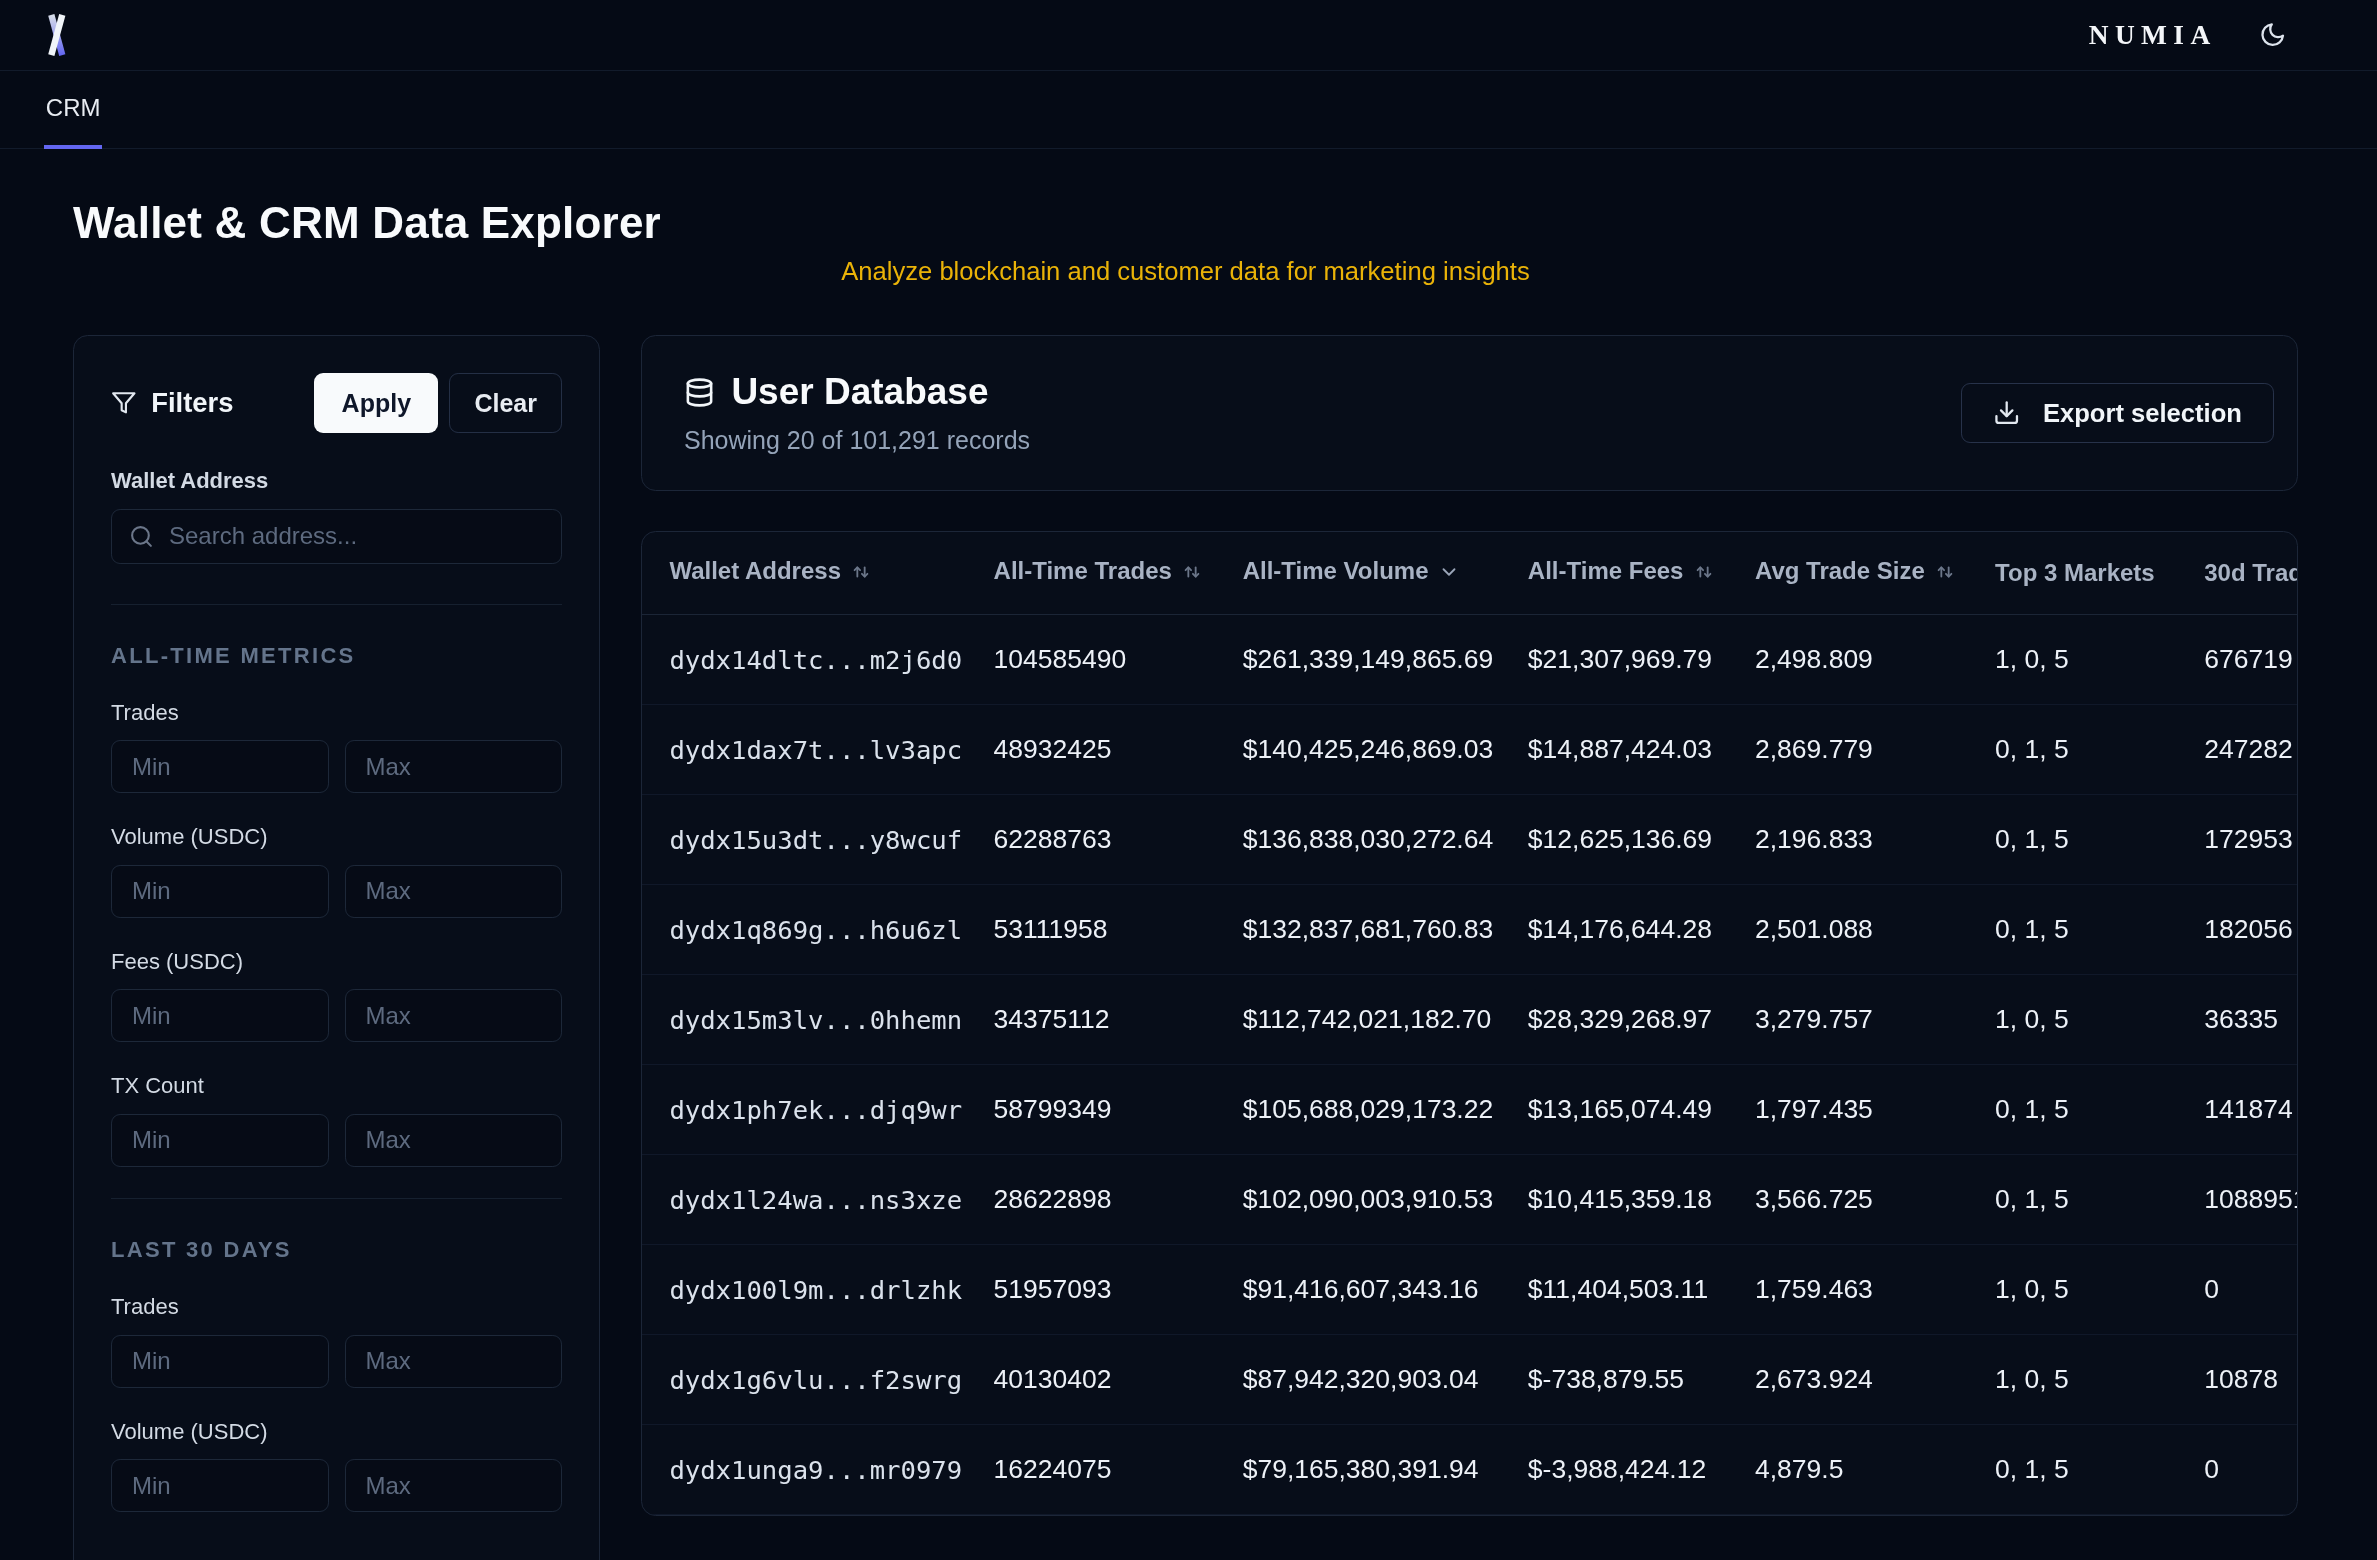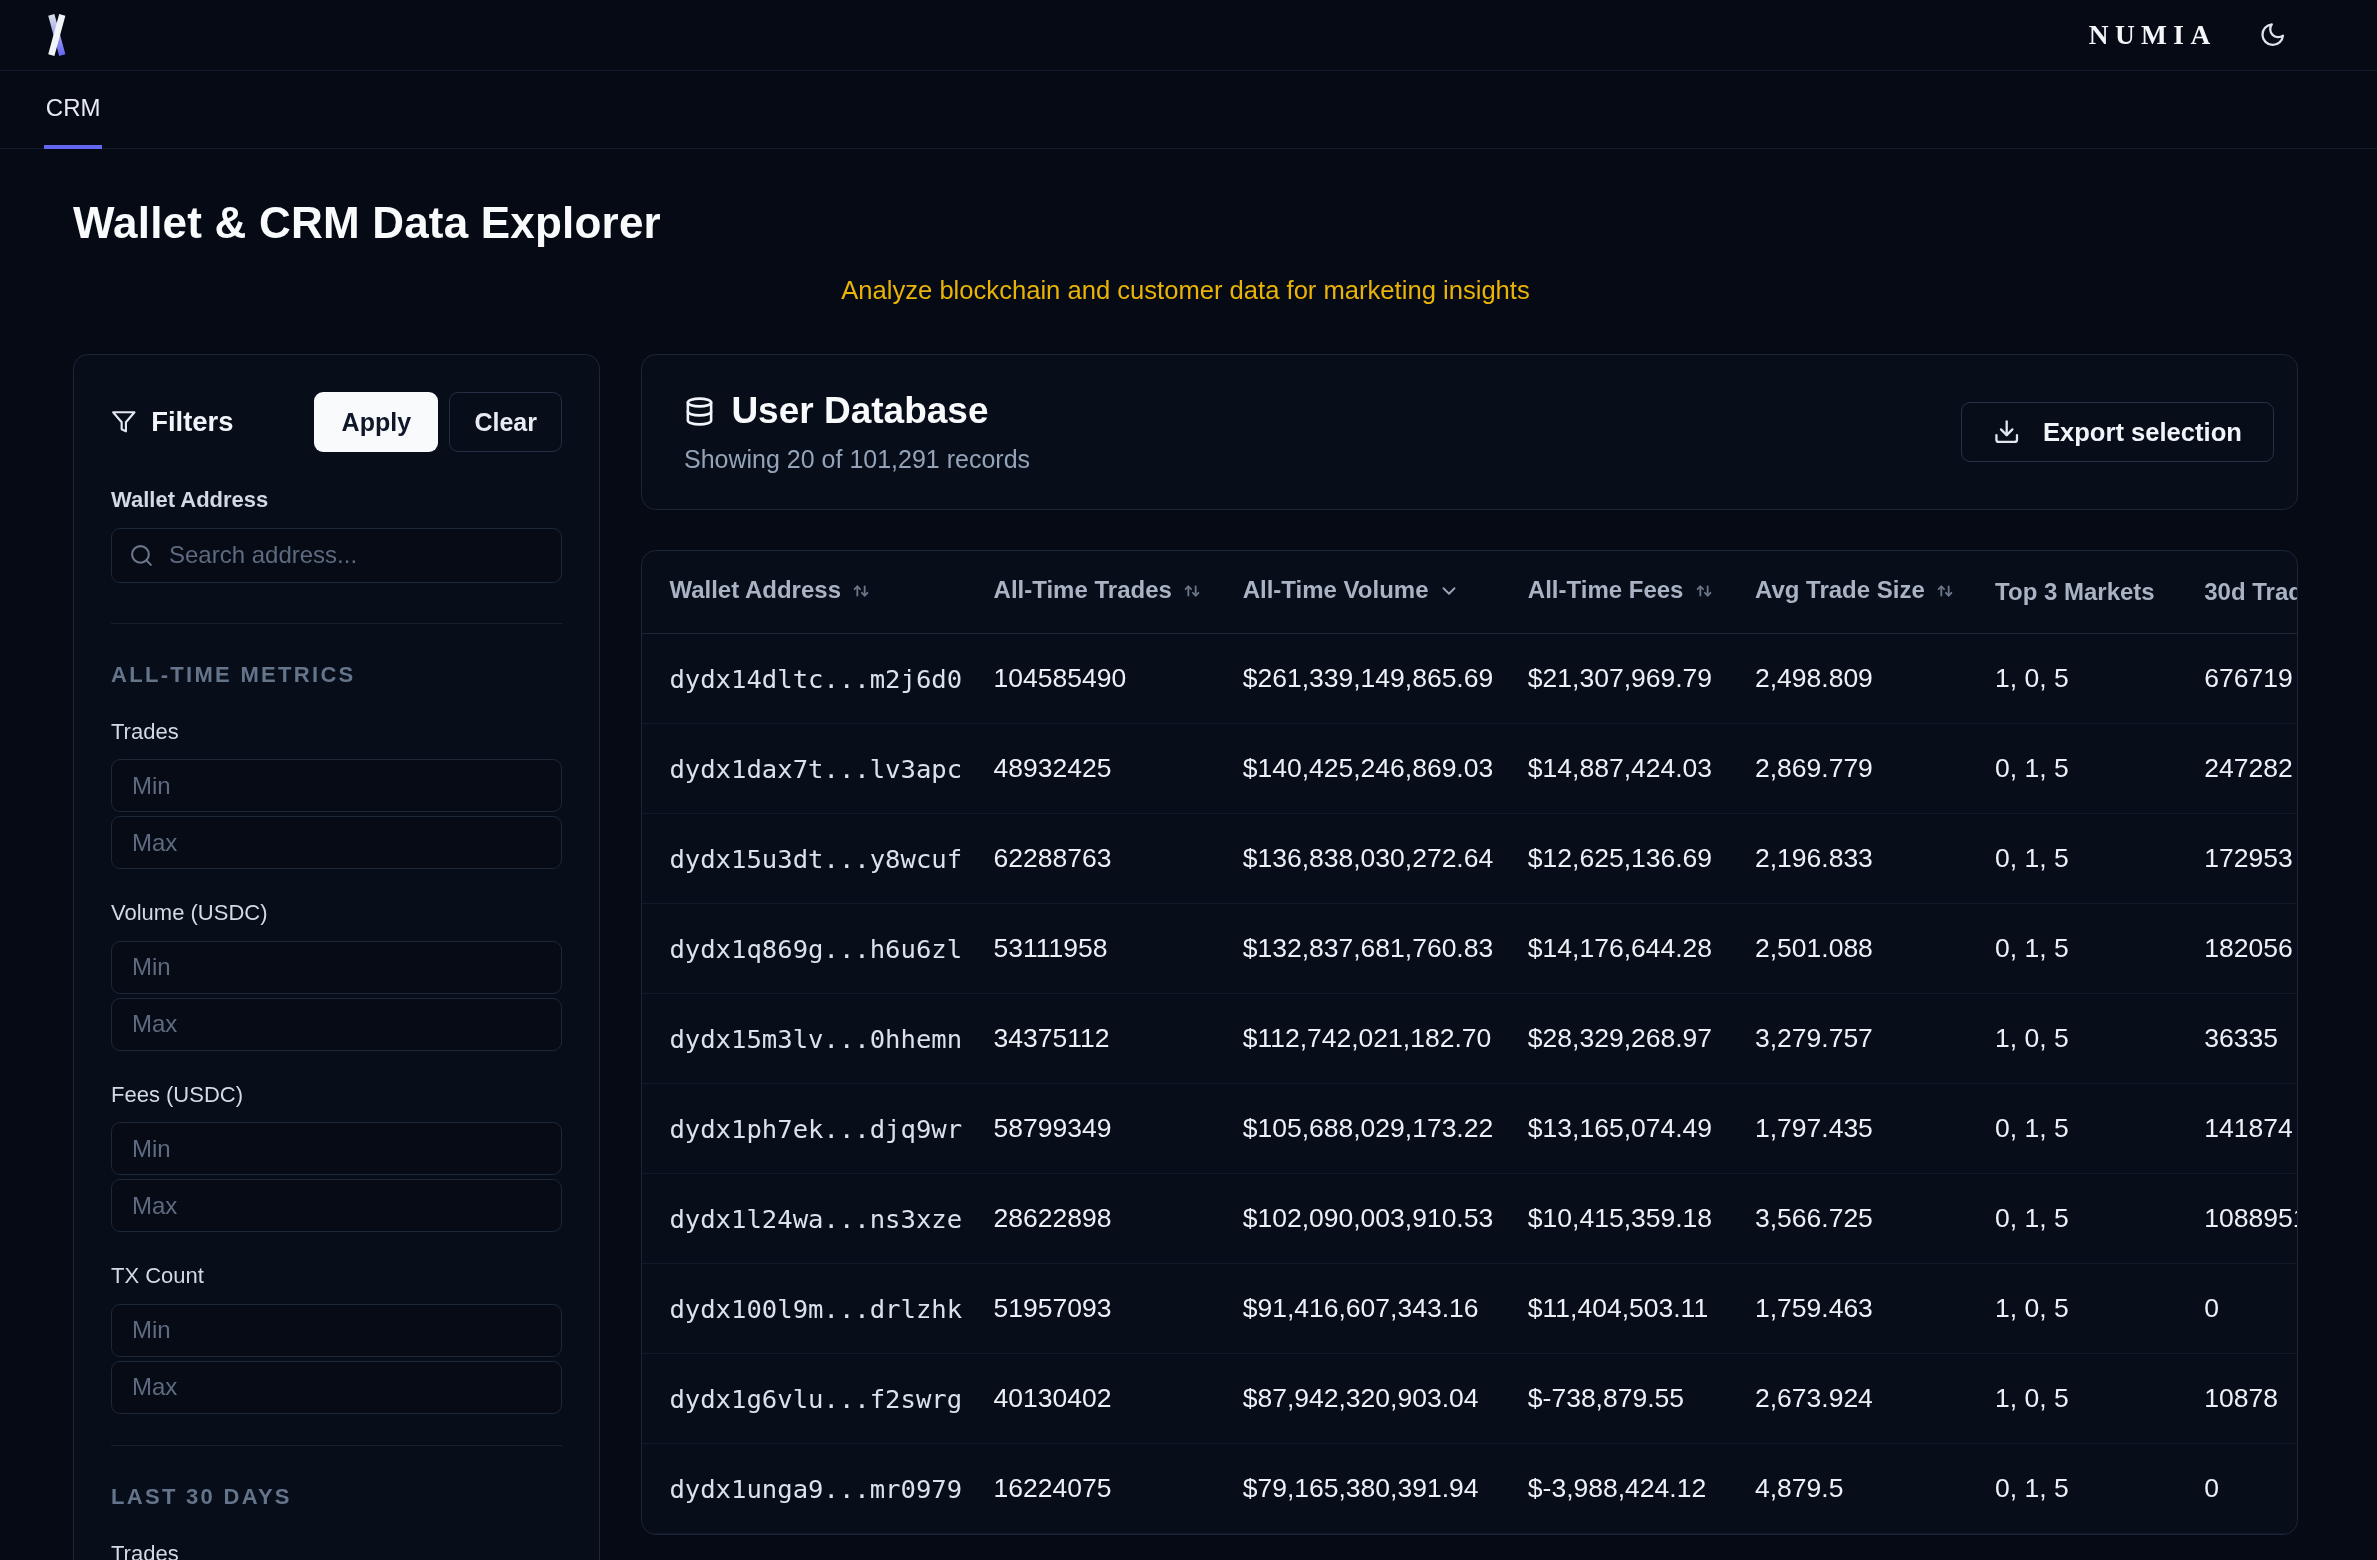--- a/index.html
+++ b/index.html
@@ -14,21 +14,21 @@
     border-bottom:0.9px solid #121b2b;box-sizing:border-box;font-family:Liberation Serif, serif;}
   .logo{display:flex;align-items:center;}
   .brand{margin-left:auto;font-size:27.4px;font-weight:700;letter-spacing:6.4px;color:#f4f6f9;}
   .moon-btn{margin-left:42px;background:none;border:none;padding:0;cursor:pointer;display:flex;align-items:center;}
   
   .tabbar{height:78px;padding:0 44px;border-bottom:0.9px solid #121b2b;display:flex;align-items:flex-end;box-sizing:border-box;}
   .tab{position:relative;font-size:24px;color:#e8ecf2;padding:0 1.8px 25.6px;cursor:pointer;}
   .tab.active::after{content:"";position:absolute;left:0;right:0;bottom:-0.9px;height:3.7px;background:#6366f1;}
   
   .main{padding:49px 79px 0 73px;}
-  h1{margin:0 0 28px;font-size:44px;font-weight:700;color:#f8fafc;letter-spacing:0.2px;}
+  h1{margin:0 0 9px;font-size:44px;font-weight:700;color:#f8fafc;letter-spacing:0.2px;}
   .subtitle{margin:0 0 49px;font-size:25.6px;color:#eab308;text-align:center;}
   .layout{display:flex;gap:41px;align-items:flex-start;}
   
   .filters-card{width:527px;flex-shrink:0;box-sizing:border-box;background:#070d19;
     border:0.9px solid #1c2638;border-radius:14.6px;padding:37px;}
   .fhead{display:flex;align-items:center;margin-bottom:35px;}
   .ftitle{font-size:27.4px;font-weight:700;color:#f1f5f9;margin-left:14.6px;flex:1;}
   .btn{height:60px;border-radius:9.1px;font-size:25px;font-weight:600;cursor:pointer;
     font-family:"Liberation Sans",sans-serif;}
   .btn-apply{padding:0 27.4px;background:#f8fafc;color:#0f172a;border:none;}
@@ -37,21 +37,21 @@
   .search-wrap{position:relative;height:55px;margin-bottom:40px;}
   .search-wrap svg{position:absolute;left:18.3px;top:15.5px;}
   .search-input{width:100%;height:100%;box-sizing:border-box;background:#060b16;color:#e2e8f0;
     border:0.9px solid #1d2839;border-radius:9.1px;padding:0 18.3px 0 57px;font-size:24px;
     font-family:"Liberation Sans",sans-serif;}
   input::placeholder{color:#5d6a7f;}
   .divider{border-top:0.9px solid #16202f;margin:0 0 38px;}
   .section-heading{font-size:22px;font-weight:600;color:#64748b;letter-spacing:2.3px;margin:0 0 31px;}
   .field{margin-bottom:31px;}
   .field .flabel{font-weight:500;}
-  .minmax{display:grid;grid-template-columns:1fr;gap:4px;}
+  .minmax{display:grid;grid-template-columns:1fr 1fr;gap:16px;}
   .inp{height:53px;box-sizing:border-box;width:100%;background:#060b16;color:#e2e8f0;
     border:0.9px solid #1d2839;border-radius:9.1px;padding:0 20px;font-size:24px;
     font-family:"Liberation Sans",sans-serif;}
   
   .right-col{flex:1;min-width:0;}
   .db-card{height:156px;box-sizing:border-box;border:0.9px solid #1c2638;border-radius:14.6px;
     background:#070d19;display:flex;align-items:center;padding:0 23px 0 42px;margin-bottom:40px;}
   .db-title-row{display:flex;align-items:center;}
   .db-title{font-size:37px;font-weight:700;color:#f8fafc;margin-left:16.4px;}
   .db-summary{font-size:25px;color:#94a3b8;margin-top:12.8px;}

